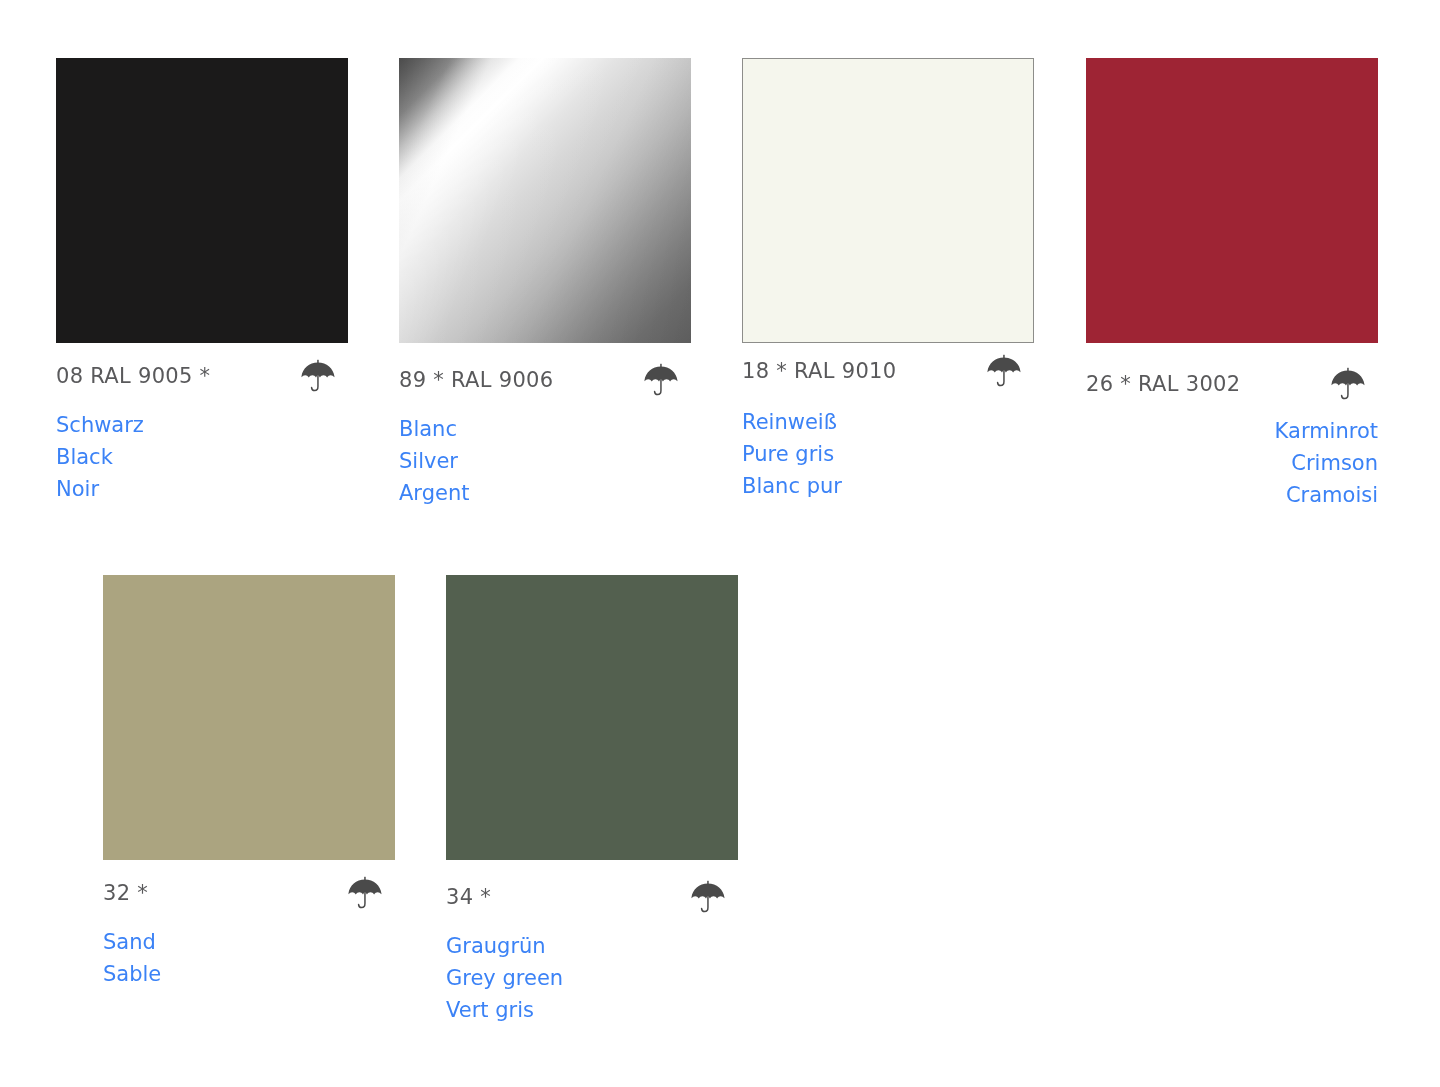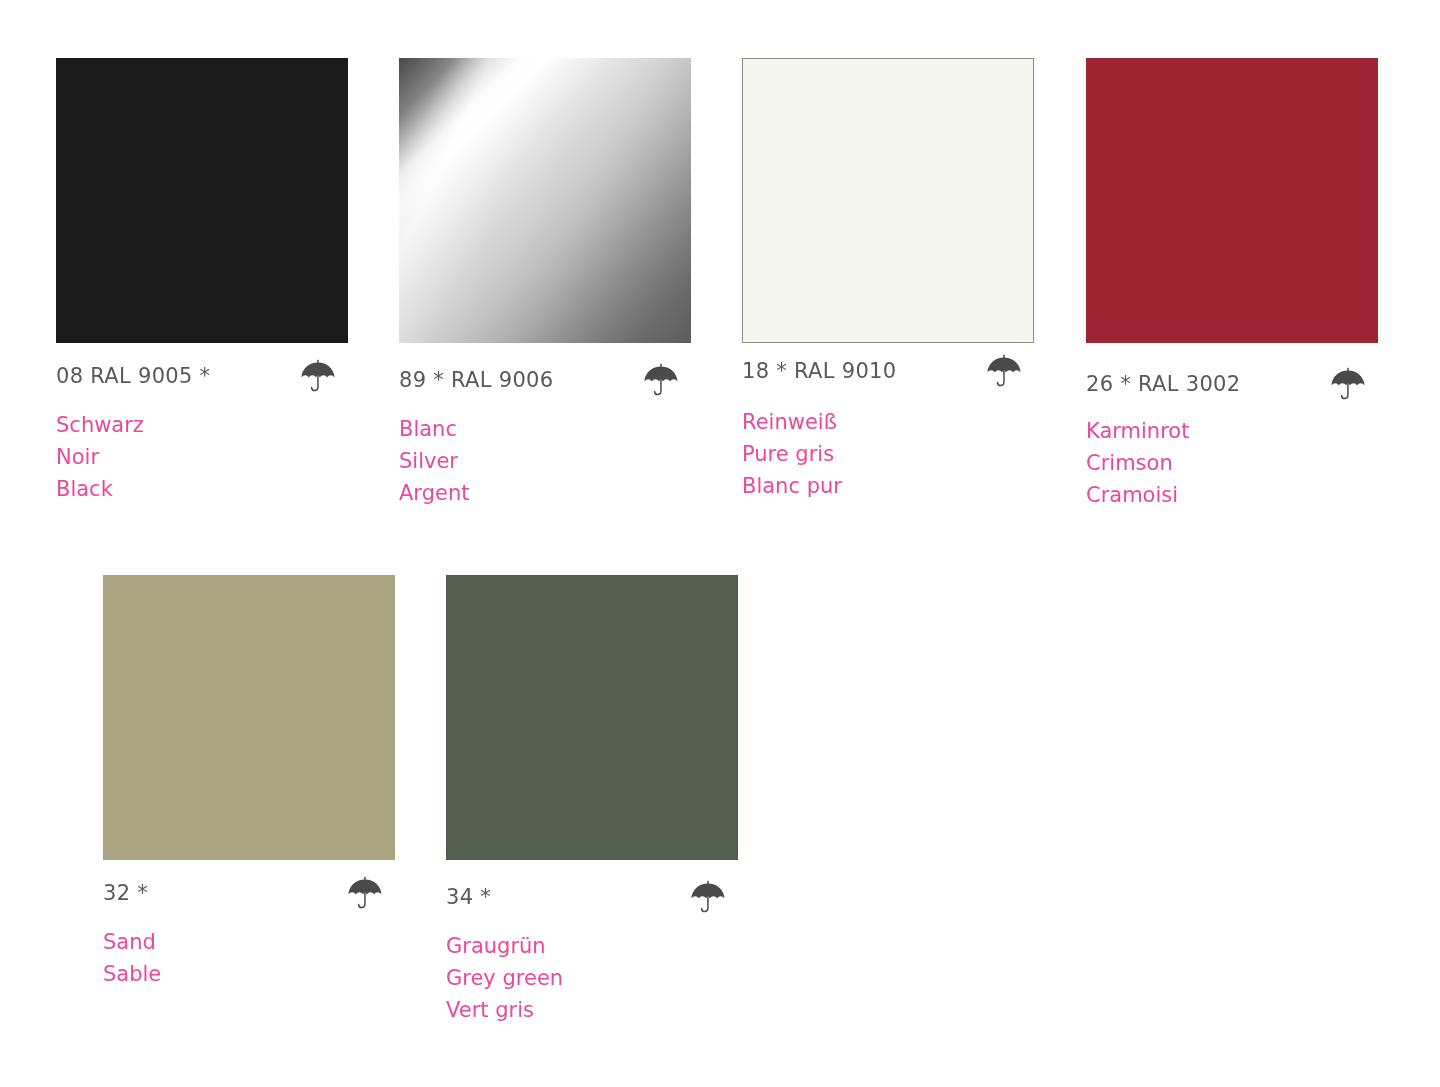--- a/index.html
+++ b/index.html
@@ -93,61 +93,61 @@
     flex: 0 0 auto;
     margin-right: 12px;
   }
 
   .names {
     margin-top: 20px;
   }
   .name-line {
     font-size: 21px;
     line-height: 32px;
-    color: #ec4899;
+    color: #3b82f6;
     white-space: nowrap;
   }
 
   
   .col-1 { left: 56px; }
   .col-2 { left: 399px; }
   .col-3 { left: 742px; }
   .col-4 { left: 1086px; }
 
   
   .row-1 { top: 58px; }
   .row-2 { top: 575px; padding-left: 47px; }
 
   
   .tune-a .label-row { margin-top: 20px; }
   .tune-b .label-row { margin-top: 24px; }
   .tune-c .label-row { margin-top: 15px; }
   .tune-d .label-row { margin-top: 28px; }
   .tune-c .names { margin-top: 22px; }
-  .tune-d .names { margin-top: 18px; }
+  .tune-d .names { margin-top: 18px; text-align: right; }
 </style>
 </head>
 <body>
 
 <div class="sheet">
 
   <div class="swatch-card col-1 row-1 tune-a">
     <div class="swatch-chip chip-black"></div>
     <div class="label-row">
       <span class="code-text">08 RAL 9005 *</span>
       <svg class="umbrella-icon" viewBox="0 0 36 34">
         <path d="M17.9 3.4 C9.2 3.4 2.4 9.6 1.5 17.2 L1.5 18.3 C2.6 17.0 3.9 16.2 5.2 16.2 C6.6 16.2 7.8 17.0 8.8 18.4 C9.7 17.0 11.0 16.2 12.4 16.2 C13.8 16.2 15.1 17.0 16.0 18.4 C16.6 17.3 17.2 16.6 17.9 16.3 C18.7 16.6 19.3 17.3 19.9 18.4 C20.8 17.0 22.1 16.2 23.5 16.2 C24.9 16.2 26.2 17.0 27.1 18.4 C28.1 17.0 29.3 16.2 30.7 16.2 C32.0 16.2 33.3 17.0 34.4 18.3 L34.4 17.2 C33.5 9.6 26.7 3.4 17.9 3.4 Z" fill="#4a4a4a"></path>
         <rect x="17.2" y="0.8" width="1.5" height="3.4" fill="#4a4a4a"></rect>
         <path d="M17.95 16.8 L17.95 27.6 C17.95 30.2 16.5 31.6 14.7 31.6 C13.0 31.6 11.7 30.4 11.6 28.6" stroke="#4a4a4a" stroke-width="1.5" fill="none" stroke-linecap="round"></path>
       </svg>
     </div>
     <div class="names">
       <div class="name-line">Schwarz</div>
+      <div class="name-line">Black</div>
       <div class="name-line">Noir</div>
-      <div class="name-line">Black</div>
     </div>
   </div>
 
   <div class="swatch-card col-2 row-1 tune-b">
     <div class="swatch-chip chip-silver">
       <div class="silver-sheen"></div>
     </div>
     <div class="label-row">
       <span class="code-text">89 * RAL 9006</span>
       <svg class="umbrella-icon" viewBox="0 0 36 34">

